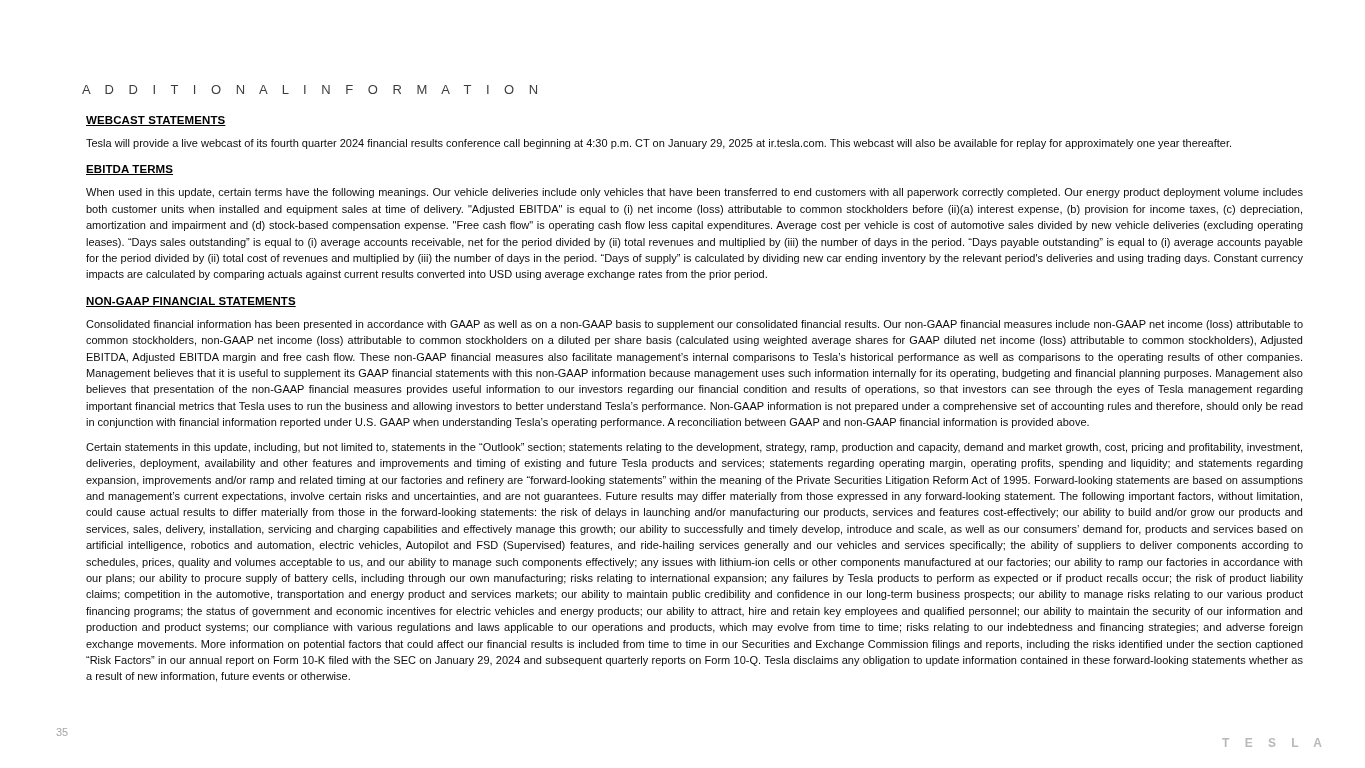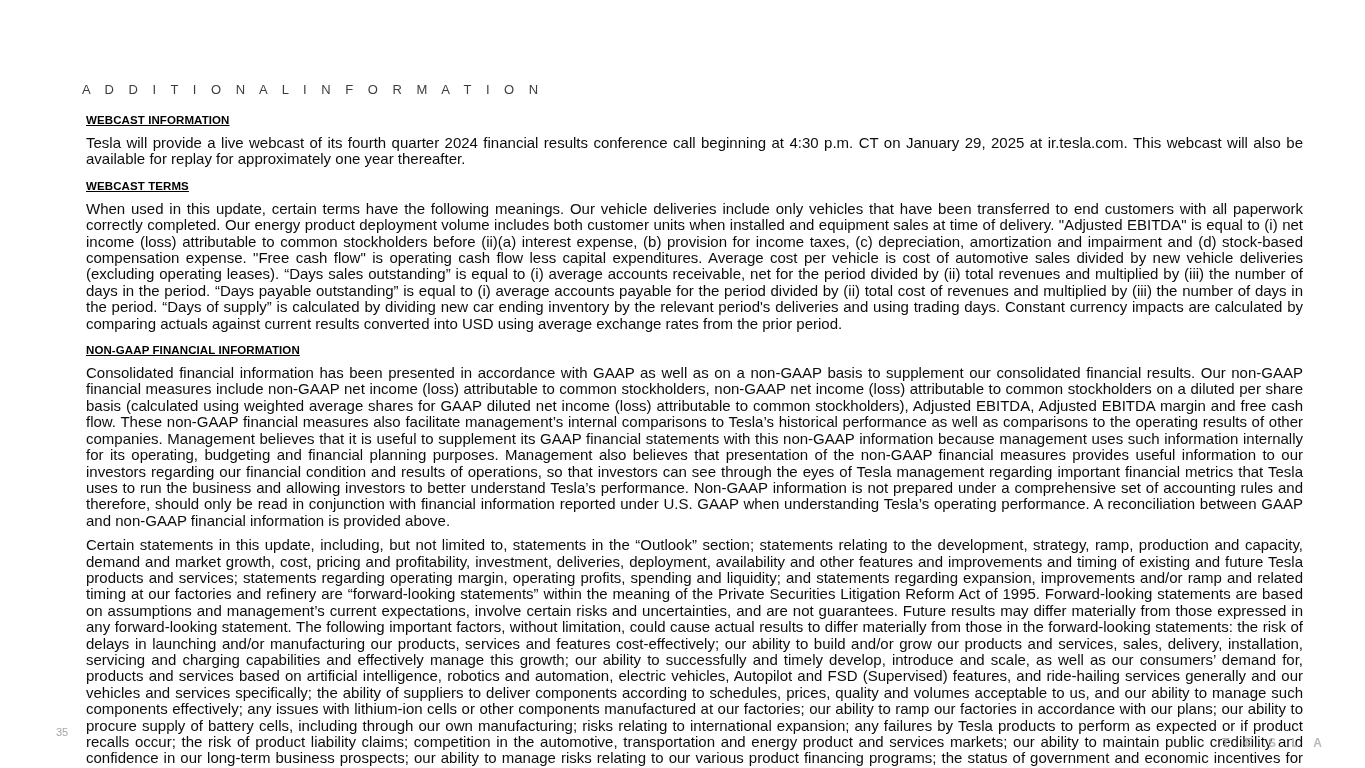--- a/index.html
+++ b/index.html
@@ -35,21 +35,21 @@
     font-size: 11.5px;
     font-weight: 700;
     text-decoration: underline;
     color: #000000;
     line-height: 14px;
     letter-spacing: 0.1px;
   }
   section.first h2 { margin-top: 15px; }
   section p {
     margin-top: 8px;
-    font-size: 15px;
+    font-size: 11px;
     line-height: 16.4px;
     text-align: justify;
     color: #0d0d0d;
   }
   .footer-left {
     position: absolute;
     left: 40px;
     bottom: 38px;
     font-size: 11px;
     color: #a6a6a6;
@@ -66,31 +66,31 @@
 </style>
 </head>
 <body>
 
 <div class="page">
   <div class="content">
 
     <h1 class="page-title">A D D I T I O N A L   I N F O R M A T I O N</h1>
 
     <section class="first">
-      <h2>WEBCAST INFORMATION</h2>
+      <h2>WEBCAST STATEMENTS</h2>
       <p>Tesla will provide a live webcast of its fourth quarter 2024 financial results conference call beginning at 4:30 p.m. CT on January 29, 2025 at ir.tesla.com. This webcast will also be available for replay for approximately one year thereafter.</p>
     </section>
 
     <section>
-      <h2>WEBCAST TERMS</h2>
+      <h2>EBITDA TERMS</h2>
       <p>When used in this update, certain terms have the following meanings. Our vehicle deliveries include only vehicles that have been transferred to end customers with all paperwork correctly completed. Our energy product deployment volume includes both customer units when installed and equipment sales at time of delivery. "Adjusted EBITDA" is equal to (i) net income (loss) attributable to common stockholders before (ii)(a) interest expense, (b) provision for income taxes, (c) depreciation, amortization and impairment and (d) stock-based compensation expense. "Free cash flow" is operating cash flow less capital expenditures. Average cost per vehicle is cost of automotive sales divided by new vehicle deliveries (excluding operating leases). “Days sales outstanding” is equal to (i) average accounts receivable, net for the period divided by (ii) total revenues and multiplied by (iii) the number of days in the period. “Days payable outstanding” is equal to (i) average accounts payable for the period divided by (ii) total cost of revenues and multiplied by (iii) the number of days in the period. “Days of supply” is calculated by dividing new car ending inventory by the relevant period's deliveries and using trading days. Constant currency impacts are calculated by comparing actuals against current results converted into USD using average exchange rates from the prior period.</p>
     </section>
 
     <section>
-      <h2>NON-GAAP FINANCIAL INFORMATION</h2>
+      <h2>NON-GAAP FINANCIAL STATEMENTS</h2>
       <p>Consolidated financial information has been presented in accordance with GAAP as well as on a non-GAAP basis to supplement our consolidated financial results. Our non-GAAP financial measures include non-GAAP net income (loss) attributable to common stockholders, non-GAAP net income (loss) attributable to common stockholders on a diluted per share basis (calculated using weighted average shares for GAAP diluted net income (loss) attributable to common stockholders), Adjusted EBITDA, Adjusted EBITDA margin and free cash flow. These non-GAAP financial measures also facilitate management’s internal comparisons to Tesla’s historical performance as well as comparisons to the operating results of other companies. Management believes that it is useful to supplement its GAAP financial statements with this non-GAAP information because management uses such information internally for its operating, budgeting and financial planning purposes. Management also believes that presentation of the non-GAAP financial measures provides useful information to our investors regarding our financial condition and results of operations, so that investors can see through the eyes of Tesla management regarding important financial metrics that Tesla uses to run the business and allowing investors to better understand Tesla’s performance. Non-GAAP information is not prepared under a comprehensive set of accounting rules and therefore, should only be read in conjunction with financial information reported under U.S. GAAP when understanding Tesla’s operating performance. A reconciliation between GAAP and non-GAAP financial information is provided above.</p>
     </section>
 
     <section>
       <p>Certain statements in this update, including, but not limited to, statements in the “Outlook” section; statements relating to the development, strategy, ramp, production and capacity, demand and market growth, cost, pricing and profitability, investment, deliveries, deployment, availability and other features and improvements and timing of existing and future Tesla products and services; statements regarding operating margin, operating profits, spending and liquidity; and statements regarding expansion, improvements and/or ramp and related timing at our factories and refinery are “forward-looking statements” within the meaning of the Private Securities Litigation Reform Act of 1995. Forward-looking statements are based on assumptions and management’s current expectations, involve certain risks and uncertainties, and are not guarantees. Future results may differ materially from those expressed in any forward-looking statement. The following important factors, without limitation, could cause actual results to differ materially from those in the forward-looking statements: the risk of delays in launching and/or manufacturing our products, services and features cost-effectively; our ability to build and/or grow our products and services, sales, delivery, installation, servicing and charging capabilities and effectively manage this growth; our ability to successfully and timely develop, introduce and scale, as well as our consumers’ demand for, products and services based on artificial intelligence, robotics and automation, electric vehicles, Autopilot and FSD (Supervised) features, and ride-hailing services generally and our vehicles and services specifically; the ability of suppliers to deliver components according to schedules, prices, quality and volumes acceptable to us, and our ability to manage such components effectively; any issues with lithium-ion cells or other components manufactured at our factories; our ability to ramp our factories in accordance with our plans; our ability to procure supply of battery cells, including through our own manufacturing; risks relating to international expansion; any failures by Tesla products to perform as expected or if product recalls occur; the risk of product liability claims; competition in the automotive, transportation and energy product and services markets; our ability to maintain public credibility and confidence in our long-term business prospects; our ability to manage risks relating to our various product financing programs; the status of government and economic incentives for electric vehicles and energy products; our ability to attract, hire and retain key employees and qualified personnel; our ability to maintain the security of our information and production and product systems; our compliance with various regulations and laws applicable to our operations and products, which may evolve from time to time; risks relating to our indebtedness and financing strategies; and adverse foreign exchange movements. More information on potential factors that could affect our financial results is included from time to time in our Securities and Exchange Commission filings and reports, including the risks identified under the section captioned “Risk Factors” in our annual report on Form 10-K filed with the SEC on January 29, 2024 and subsequent quarterly reports on Form 10-Q. Tesla disclaims any obligation to update information contained in these forward-looking statements whether as a result of new information, future events or otherwise.</p>
     </section>
 
   </div>
 
   <div class="footer-left">35</div>

